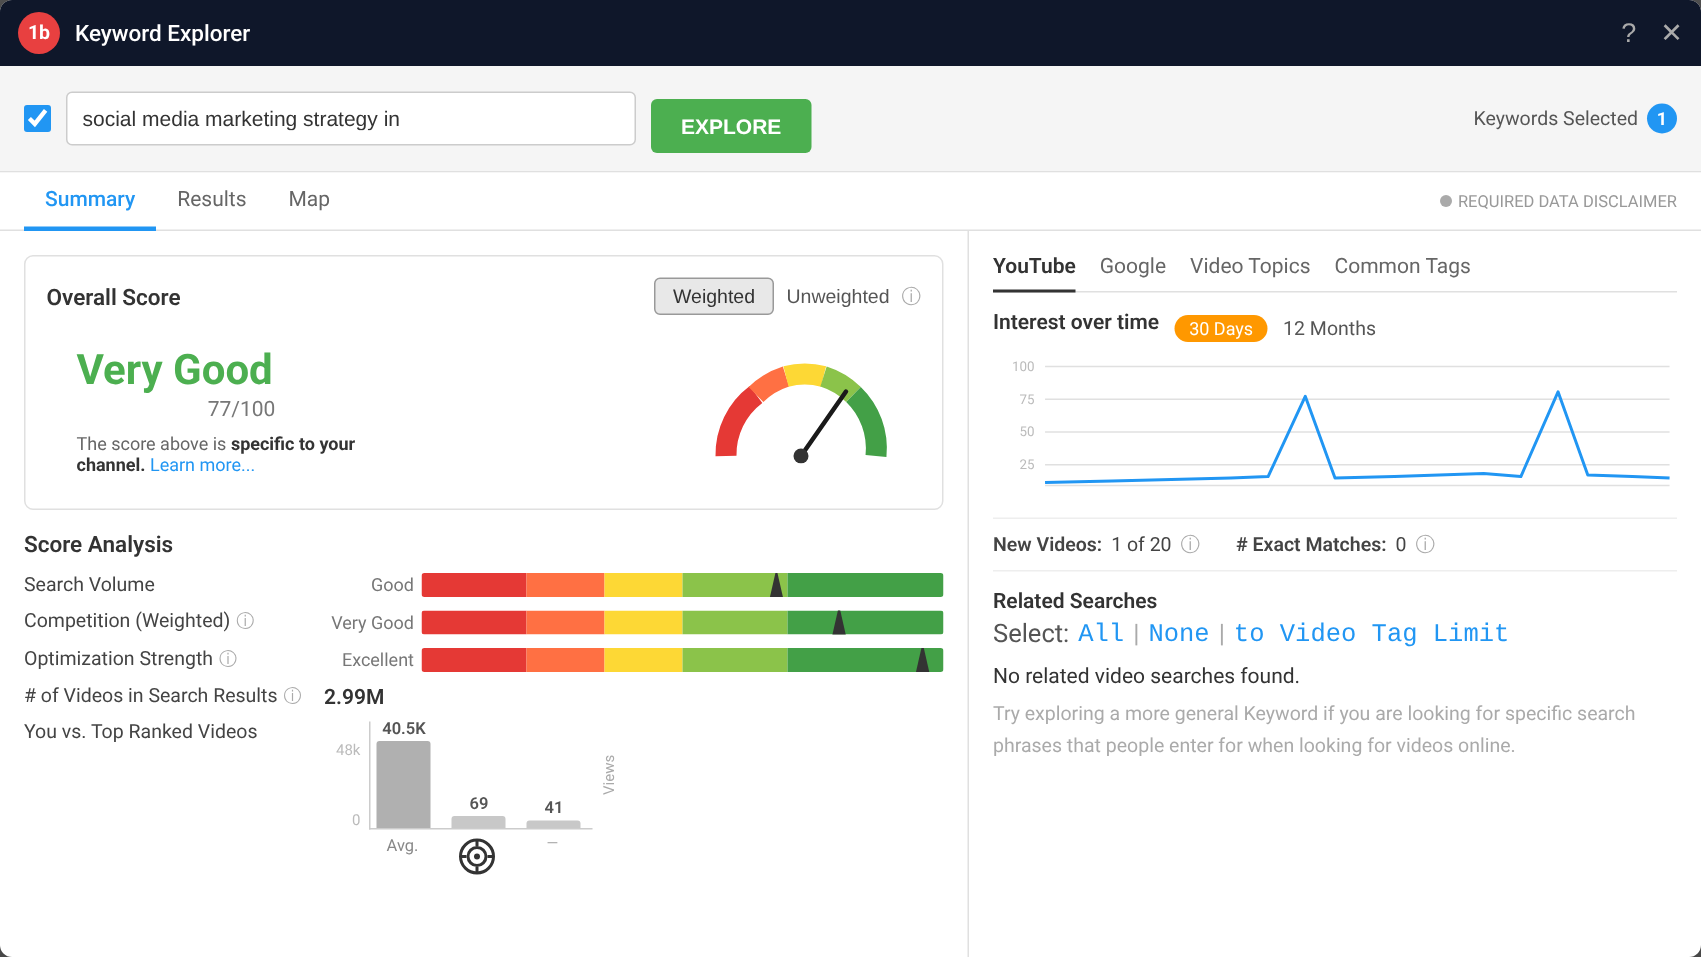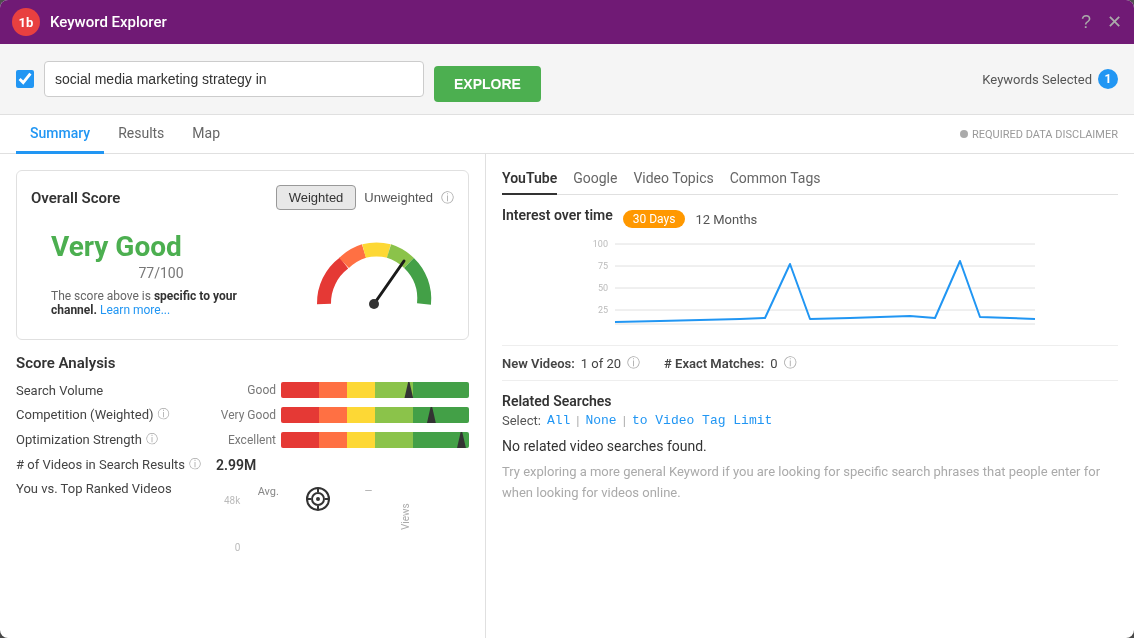--- a/index.html
+++ b/index.html
@@ -1,20 +1,20 @@
 <!DOCTYPE html>
 <html><head>
   <meta charset="utf-8">
   <style>
     * { box-sizing: border-box; margin: 0; padding: 0; }
     body { font-family: -apple-system, BlinkMacSystemFont, 'Segoe UI', Roboto, Arial, sans-serif; background: #555; display: flex; justify-content: center; align-items: center; height: 100vh; }
     
     .app-window { width: 1134px; height: 638px; background: #fff; border-radius: 8px; overflow: hidden; box-shadow: 0 4px 20px rgba(0,0,0,0.4); display: flex; flex-direction: column; }
     
-    .title-bar { background: #701a75; height: 44px; display: flex; align-items: center; padding: 0 12px; flex-shrink: 0; }
+    .title-bar { background: #0f172a; height: 44px; display: flex; align-items: center; padding: 0 12px; flex-shrink: 0; }
     .title-bar-logo { width: 28px; height: 28px; background: #e84040; border-radius: 50%; display: flex; align-items: center; justify-content: center; color: white; font-weight: bold; font-size: 13px; margin-right: 10px; flex-shrink: 0; }
     .title-bar-title { color: #ffffff; font-size: 15px; font-weight: 500; flex: 1; }
     .title-bar-actions { display: flex; gap: 16px; align-items: center; }
     .title-bar-btn { color: #aaa; cursor: pointer; font-size: 18px; background: none; border: none; line-height: 1; }
     
     .search-bar { background: #f5f5f5; padding: 12px 16px; display: flex; align-items: center; gap: 10px; border-bottom: 1px solid #e0e0e0; flex-shrink: 0; }
     .search-checkbox { width: 18px; height: 18px; accent-color: #2196f3; cursor: pointer; }
     .search-input { flex: 1; max-width: 380px; height: 36px; border: 1px solid #ccc; border-radius: 4px; padding: 0 10px; font-size: 14px; color: #333; }
     .explore-btn { height: 36px; background: #4caf50; color: white; border: none; border-radius: 4px; padding: 0 20px; font-size: 14px; font-weight: 600; cursor: pointer; margin-top: 10px; }
     .keywords-selected { margin-left: auto; font-size: 13px; color: #555; display: flex; align-items: center; gap: 6px; }
@@ -22,21 +22,21 @@
     
     .nav-tabs { background: #fff; padding: 0 16px; border-bottom: 1px solid #e0e0e0; display: flex; align-items: center; flex-shrink: 0; }
     .nav-tab { padding: 10px 14px; font-size: 14px; color: #666; cursor: pointer; border-bottom: 3px solid transparent; margin-bottom: -1px; }
     .nav-tab.active { color: #2196f3; border-bottom-color: #2196f3; font-weight: 500; }
     .required-disclaimer { margin-left: auto; font-size: 11px; color: #999; display: flex; align-items: center; gap: 4px; }
     .disclaimer-dot { width: 8px; height: 8px; background: #aaa; border-radius: 50%; }
     
     .main-content { display: flex; flex: 1; overflow: hidden; }
     
     
-    .left-panel { width: 486px; padding: 16px; border-right: 1px solid #e0e0e0; overflow-y: auto; flex-shrink: 0; }
+    .left-panel { width: 646px; padding: 16px; border-right: 1px solid #e0e0e0; overflow-y: auto; flex-shrink: 0; }
     
     .overall-score-section { border: 1px solid #e0e0e0; border-radius: 6px; padding: 14px; margin-bottom: 14px; }
     .score-header { display: flex; align-items: center; justify-content: space-between; margin-bottom: 12px; }
     .score-header-title { font-size: 15px; font-weight: 600; color: #333; }
     .weight-toggle { display: flex; align-items: center; gap: 8px; }
     .weight-btn { padding: 4px 12px; border-radius: 4px; font-size: 13px; cursor: pointer; border: 1px solid #ccc; background: #f0f0f0; color: #555; }
     .weight-btn.active { background: #e8e8e8; border-color: #999; color: #333; font-weight: 500; }
     .weight-btn-unweighted { background: none; border: none; color: #555; cursor: pointer; font-size: 13px; }
     .weight-info { color: #aaa; font-size: 13px; cursor: pointer; }
     
@@ -84,21 +84,21 @@
     
     .interest-chart { margin-top: 8px; }
     
     .metrics-row { display: flex; gap: 24px; font-size: 13px; color: #444; border-top: 1px solid #eee; border-bottom: 1px solid #eee; padding: 8px 0; margin-bottom: 12px; }
     .metric-item { display: flex; align-items: center; gap: 6px; }
     .metric-label { font-weight: 600; }
     .metric-info { color: #aaa; cursor: pointer; }
     
     .related-searches { }
     .related-title { font-size: 14px; font-weight: 600; color: #333; margin-bottom: 4px; }
-    .related-select { display: flex; align-items: center; gap: 6px; font-size: 13px; color: #555; margin-bottom: 10px; }
+    .related-select { display: flex; align-items: center; gap: 6px; font-size: 17px; color: #555; margin-bottom: 10px; }
     .related-select a { color: #2196f3; text-decoration: none; cursor: pointer; font-family: Liberation Mono, monospace; }
     .related-select .separator { color: #aaa; }
     .no-results { font-size: 14px; color: #333; margin-bottom: 8px; }
     .explore-suggestion { font-size: 13px; color: #aaa; line-height: 1.6; }
 
     .interest-line-chart { width: 100%; height: 90px; }
   </style>
 </head>
 <body>
 
@@ -250,20 +250,37 @@
           </div>
           <div style="flex:1; padding-left:8px;">
             <div style="display:flex; align-items:flex-start; gap:4px;">
 
               <div style="display:flex; flex-direction:column; justify-content:space-between; height:72px; font-size:10px; color:#bbb; text-align:right; padding-right:2px; padding-top:14px;gap:32px;">
                 <span>48k</span>
                 <span>0</span>
               </div>
 
               <div style="display:flex; flex-direction:column;">
+                <div style="display:flex; align-items:flex-end; gap:14px; height:72px; border-left:1px solid #ccc; border-bottom:1px solid #ccc; padding:0 8px 0 4px;">
+
+                  <div style="display:flex; flex-direction:column; align-items:center;">
+                    <span style="font-size:11px; color:#555; font-weight:600; margin-bottom:2px;">40.5K</span>
+                    <div style="width:36px; height:58px; background:#b0b0b0; border-radius:2px 2px 0 0;"></div>
+                  </div>
+
+                  <div style="display:flex; flex-direction:column; align-items:center;">
+                    <span style="font-size:11px; color:#555; font-weight:600; margin-bottom:2px;">69</span>
+                    <div style="width:36px; height:8px; background:#c8c8c8; border-radius:2px 2px 0 0;"></div>
+                  </div>
+
+                  <div style="display:flex; flex-direction:column; align-items:center;">
+                    <span style="font-size:11px; color:#555; font-weight:600; margin-bottom:2px;">41</span>
+                    <div style="width:36px; height:5px; background:#c8c8c8; border-radius:2px 2px 0 0;"></div>
+                  </div>
+                </div>
 
                 <div style="display:flex; gap:14px; padding:4px 8px 0 4px; font-size:11px; color:#888;">
                   <div style="width:36px; text-align:center;">Avg.</div>
                   <div style="width:36px; text-align:center; display:flex; flex-direction:column; align-items:center;">
 
                     <svg width="28" height="28" viewBox="0 0 28 28">
                       <circle cx="14" cy="14" r="11" stroke="#333" stroke-width="2" fill="none"></circle>
                       <circle cx="14" cy="14" r="6" stroke="#333" stroke-width="2" fill="none"></circle>
                       <circle cx="14" cy="14" r="2" fill="#333"></circle>
                       <line x1="14" y1="3" x2="14" y2="7" stroke="#333" stroke-width="2"></line>

